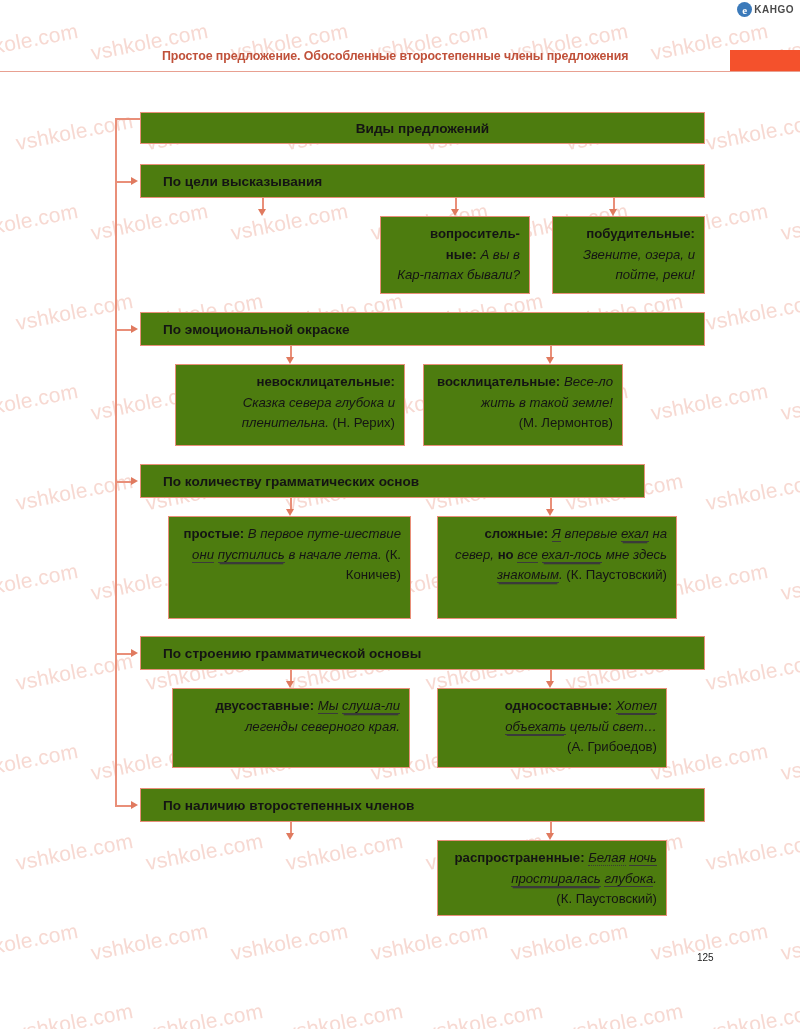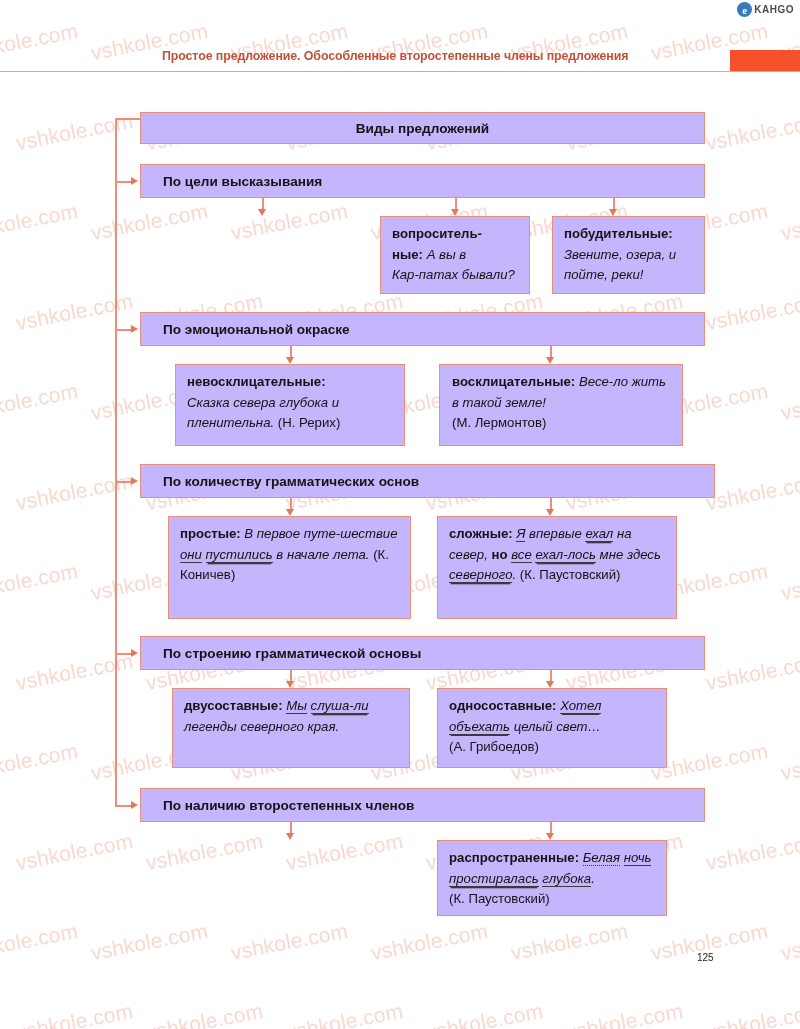--- a/index.html
+++ b/index.html
@@ -65,22 +65,23 @@
   #page-number{
     position:absolute;left:697px;top:952px;
     font-size:10px;color:#1d1d1d;z-index:5;
     font-family:"Liberation Sans", sans-serif;
   }
   
   #diagram{position:absolute;inset:0;z-index:3;}
   .box{
     position:absolute;
     border:1.6px solid #e98f79;
-    background:#c4b5fd;
+    background:#4d7c0f;
     box-sizing:border-box;
+    text-align:right;
   }
   .title-box{
     display:flex;align-items:center;justify-content:center;
     font-size:13.6px;font-weight:700;color:#141414;
   }
   .section-box{
     display:flex;align-items:center;
     padding-left:22px;
     font-size:13.6px;font-weight:700;color:#141414;
   }
@@ -264,45 +265,45 @@
   <div class="arrow-d" style="left:285.6px;top:357px;"></div>
   <div class="vline" style="left:550px;top:346px;height:12px;"></div>
   <div class="arrow-d" style="left:545.6px;top:357px;"></div>
 
   <div class="box leaf" style="left:175px;top:364px;width:230px;height:82px;">
     <b>невосклицательные:</b><br>
     <i>Сказка севера глубока и пленительна.</i>
     <span class="pl">(Н. Рерих)</span>
   </div>
 
-  <div class="box leaf" style="left:439px;top:364px;width:244px;height:82px;padding-left:12px;">
+  <div class="box leaf" style="left:423px;top:364px;width:200px;height:82px;padding-left:12px;">
     <b>восклицательные:</b>
     <i>Весе‑ло жить в такой земле!</i><br>
     <span class="pl">(М. Лермонтов)</span>
   </div>
 
   <div class="hline" style="left:115px;top:481px;width:18px;"></div>
   <div class="arrow-r" style="left:131px;top:476.6px;"></div>
-  <div class="box section-box" style="left:140px;top:464px;width:575px;height:34px;">
+  <div class="box section-box" style="left:140px;top:464px;width:505px;height:34px;">
     <span>По количеству грамматических основ</span>
   </div>
 
   <div class="vline" style="left:290px;top:498px;height:12px;"></div>
   <div class="arrow-d" style="left:285.6px;top:509px;"></div>
   <div class="vline" style="left:550px;top:498px;height:12px;"></div>
   <div class="arrow-d" style="left:545.6px;top:509px;"></div>
 
   <div class="box leaf" style="left:168px;top:516px;width:243px;height:103px;">
     <b>простые:</b>
     <i>В первое путе‑шествие </i><span class="u1">они</span><i> </i><span class="u2">пустились</span><i> в начале лета. </i><span class="pl">(К. Коничев)</span>
   </div>
 
   <div class="box leaf" style="left:437px;top:516px;width:240px;height:103px;">
     <b>сложные:</b>
-    <span class="u1">Я</span><i> впервые </i><span class="u2">ехал</span><i> на север, </i><b>но</b><i> </i><span class="u1">все</span><i> </i><span class="u2">ехал‑лось</span><i> мне здесь </i><span class="u2">северного</span><i>. </i><span class="pl">(К. Паустовский)</span>
+    <span class="u1">Я</span><i> впервые </i><span class="u2">ехал</span><i> на север, </i><b>но</b><i> </i><span class="u1">все</span><i> </i><span class="u2">ехал‑лось</span><i> мне здесь </i><span class="u2">знакомым</span><i>. </i><span class="pl">(К. Паустовский)</span>
   </div>
 
   <div class="hline" style="left:115px;top:653px;width:18px;"></div>
   <div class="arrow-r" style="left:131px;top:648.6px;"></div>
   <div class="box section-box" style="left:140px;top:636px;width:565px;height:34px;">
     <span>По строению грамматической основы</span>
   </div>
 
   <div class="vline" style="left:290px;top:670px;height:12px;"></div>
   <div class="arrow-d" style="left:285.6px;top:681px;"></div>

